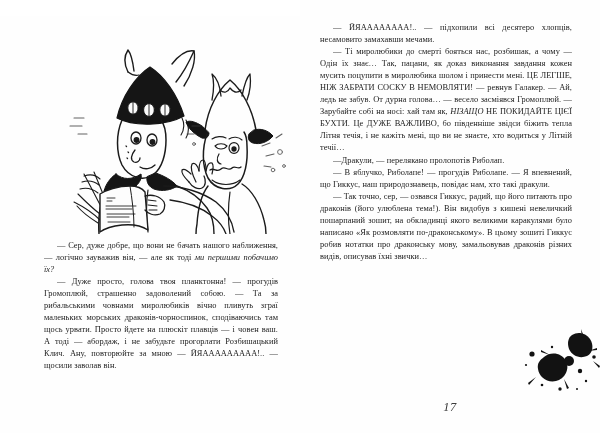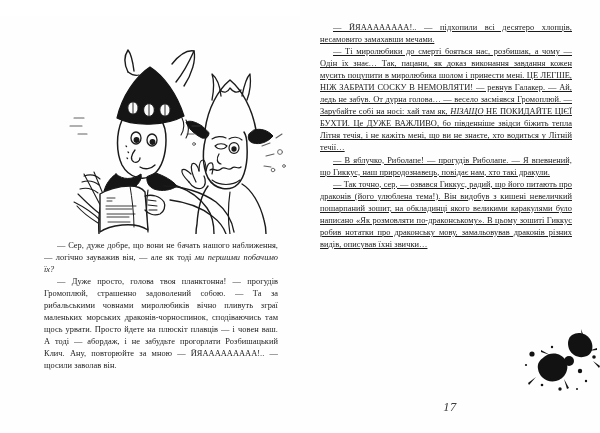--- a/index.html
+++ b/index.html
@@ -28,21 +28,20 @@
     background: #fefefe;
   }
   .page-left {
     width: 300px;
     padding: 18px 22px 10px 44px;
     margin-top: 16px;
   }
   .page-right {
     width: 300px;
     padding: 22px 28px 20px 20px;
-    text-decoration: underline;
   }
 
   
   .illustration {
     position: relative;
     width: 250px;
     height: 200px;
     margin: 0 auto 6px auto;
   }
   .illustration svg {
@@ -226,20 +225,21 @@
       <p id="L-p2"><span>— Дуже просто, голова твоя планктонна! — прогудів Громоплюй, страшенно задоволений собою. — Та за рибальськими човнами миролюбиків вічно пливуть зграї маленьких морських драконів-чорноспинок, сподіваючись там щось урвати. Просто йдете на плюскіт плавців — і човен ваш. А тоді — абордаж, і не забудьте прогорлати Розбишацький Клич. Ану, повторюйте за мною — ЙЯААААААААА!.. — щосили заволав він.</span></p>
     </div>
 
   </div>
 
   <div class="page page-right">
 
     <div class="text-block">
       <p id="R-r1"><span>— ЙЯАААААААА!.. — підхопили всі десятеро хлопців, несамовито замахавши мечами.</span></p>
       <p id="R-r3"><span>— Ті миролюбики до смерті бояться нас, розбишак, а чому — Одін їх знає… Так, пацани, як доказ виконання завдання кожен мусить поцупити в миролюбика шолом і принести мені. ЦЕ ЛЕГШЕ, НІЖ ЗАБРАТИ СОСКУ В НЕМОВЛЯТИ! — ревнув Галакер. — Ай, ледь не забув. От дурна голова… — весело засміявся Громоплюй. — Зарубайте собі на носі: хай там як, </span><span class="ital">НІЗАЩО</span><span> НЕ ПОКИДАЙТЕ ЦІЄЇ БУХТИ. Це ДУЖЕ ВАЖЛИВО, бо південніше звідси біжить тепла Літня течія, і не кажіть мені, що ви не знаєте, хто водиться у Літній течії…</span></p>
+      <p id="R-r4"><span>—Дракули, — перелякано пролопотів Риболап.</span></p>
       <p id="R-r5"><span>— В яблучко, Риболапе! — прогудів Риболапе. — Я впевнений, що Гиккус, наш природознавець, повідає нам, хто такі дракули.</span></p>
       <p id="R-r6"><span>— Так точно, сер, — озвався Гиккус, радий, що його питають про драконів (його улюблена тема!). Він видобув з кишені невеличкий пошарпаний зошит, на обкладинці якого великими каракулями було написано «Як розмовляти по-драконському». В цьому зошиті Гиккус робив нотатки про драконську мову, замальовував драконів різних видів, описував їхні звички…</span></p>
     </div>
 
     <div class="folio">17</div>
 
     <div class="splatter">
       <svg viewBox="0 0 86 78" xmlns="http://www.w3.org/2000/svg">
         <g fill="#121212">
           <path d="M58 8 C64 4 72 6 76 12 C80 18 79 26 73 29 C66 32 58 29 55 22 C53 16 54 11 58 8 Z"></path>

